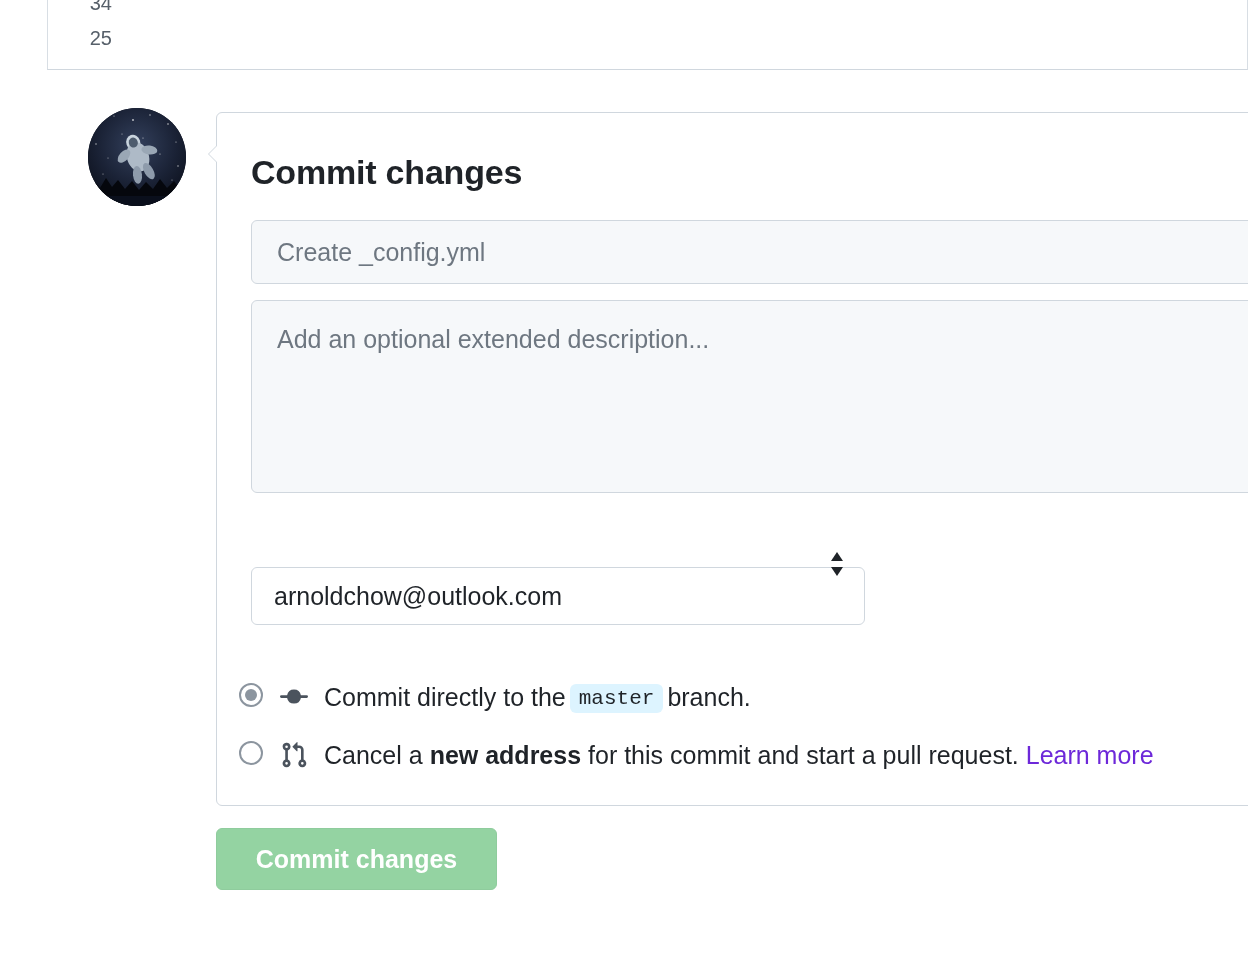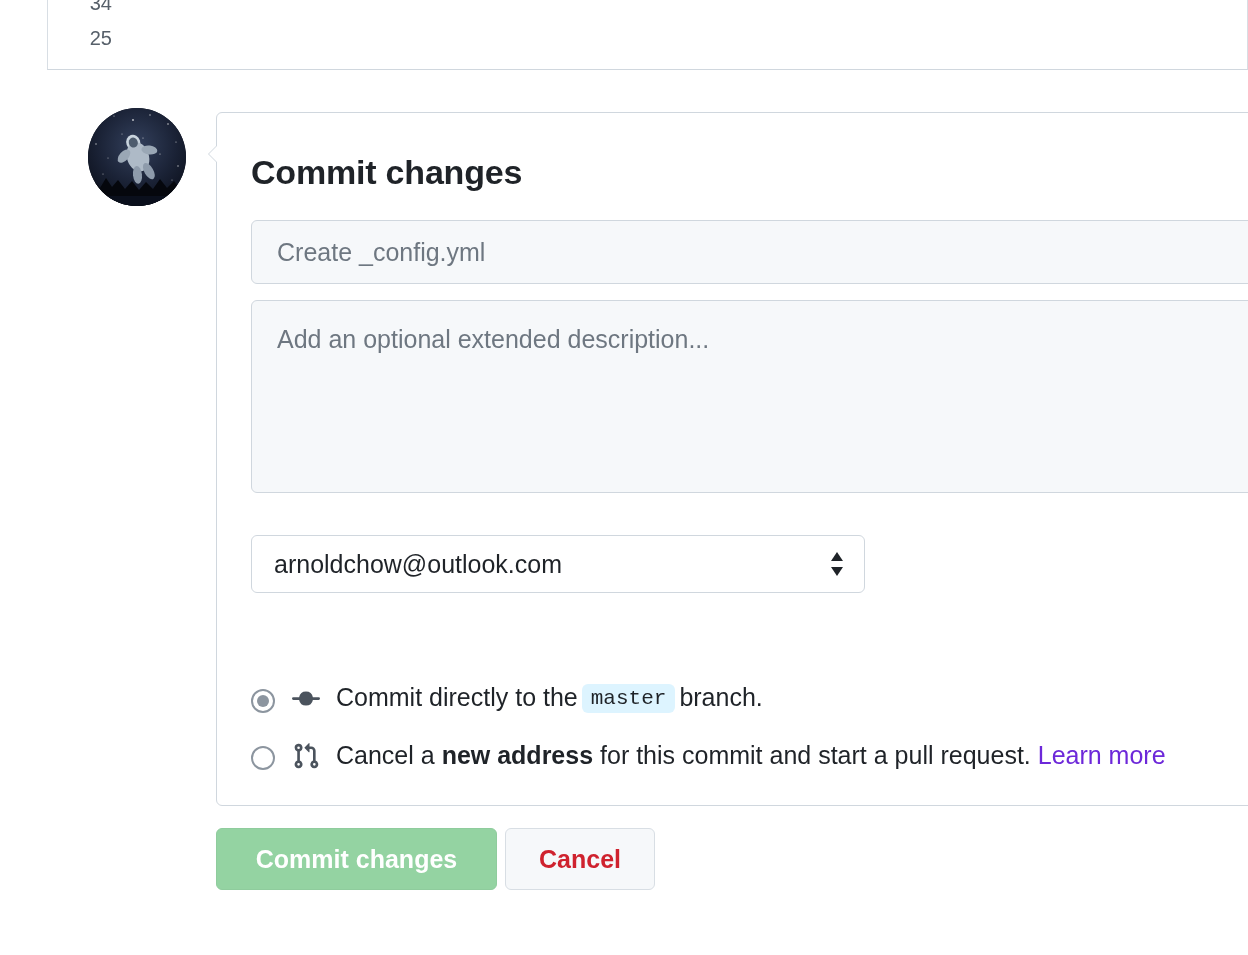--- a/index.html
+++ b/index.html
@@ -161,20 +161,21 @@
     height: 100%;
     background: #ffffff;
     border: 1px solid #d0d7de;
     border-radius: 6px;
     font-size: 25px;
     font-family: "Liberation Sans", sans-serif;
     color: #1f2328;
     padding: 0 22px;
     display: flex;
     align-items: center;
+    margin-top: 32px;
   }
   .select-arrows {
     position: absolute;
     right: 20px;
     top: 50%;
     transform: translateY(-50%);
     width: 16px;
     height: 32px;
     pointer-events: none;
   }
@@ -183,23 +184,23 @@
     position: absolute;
     left: 33px;
     top: 495px;
     font-size: 23px;
     color: #636c76;
   }
 
   
   .radio-row {
     position: absolute;
-    left: 34px;
+    left: 22px;
     display: flex;
-    align-items: flex-end;
+    align-items: flex-start;
     font-size: 25px;
     color: #1f2328;
   }
   .radio-row.r1 { top: 570px; }
   .radio-row.r2 { top: 628px; }
 
   .radio {
     width: 24px;
     height: 24px;
     border-radius: 50%;
@@ -365,15 +366,14 @@
       <span class="opt-icon">
         <svg width="28" height="28" viewBox="0 0 16 16" fill="currentColor">
           <path d="M1.5 3.25a2.25 2.25 0 1 1 3 2.122v5.256a2.251 2.251 0 1 1-1.5 0V5.372A2.25 2.25 0 0 1 1.5 3.25Zm5.677-.177L9.573.677A.25.25 0 0 1 10 .854V2.5h1A2.5 2.5 0 0 1 13.5 5v5.628a2.251 2.251 0 1 1-1.5 0V5a1 1 0 0 0-1-1h-1v1.646a.25.25 0 0 1-.427.177L7.177 3.427a.25.25 0 0 1 0-.354ZM3.75 2.5a.75.75 0 1 0 0 1.5.75.75 0 0 0 0-1.5Zm0 9.5a.75.75 0 1 0 0 1.5.75.75 0 0 0 0-1.5Zm8.25.75a.75.75 0 1 0 1.5 0 .75.75 0 0 0-1.5 0Z"></path>
         </svg>
       </span>
       <span class="opt-label"><span>Cancel a</span> <b>new address</b> <span>for this commit and start a pull request.</span> <a class="link" href="#">Learn more</a></span>
     </label>
   </div>
 
   <button class="btn-commit">Commit changes</button>
-  <button class="btn-cancel">Cancel</button>
 
 </div>
 
 </body></html>

